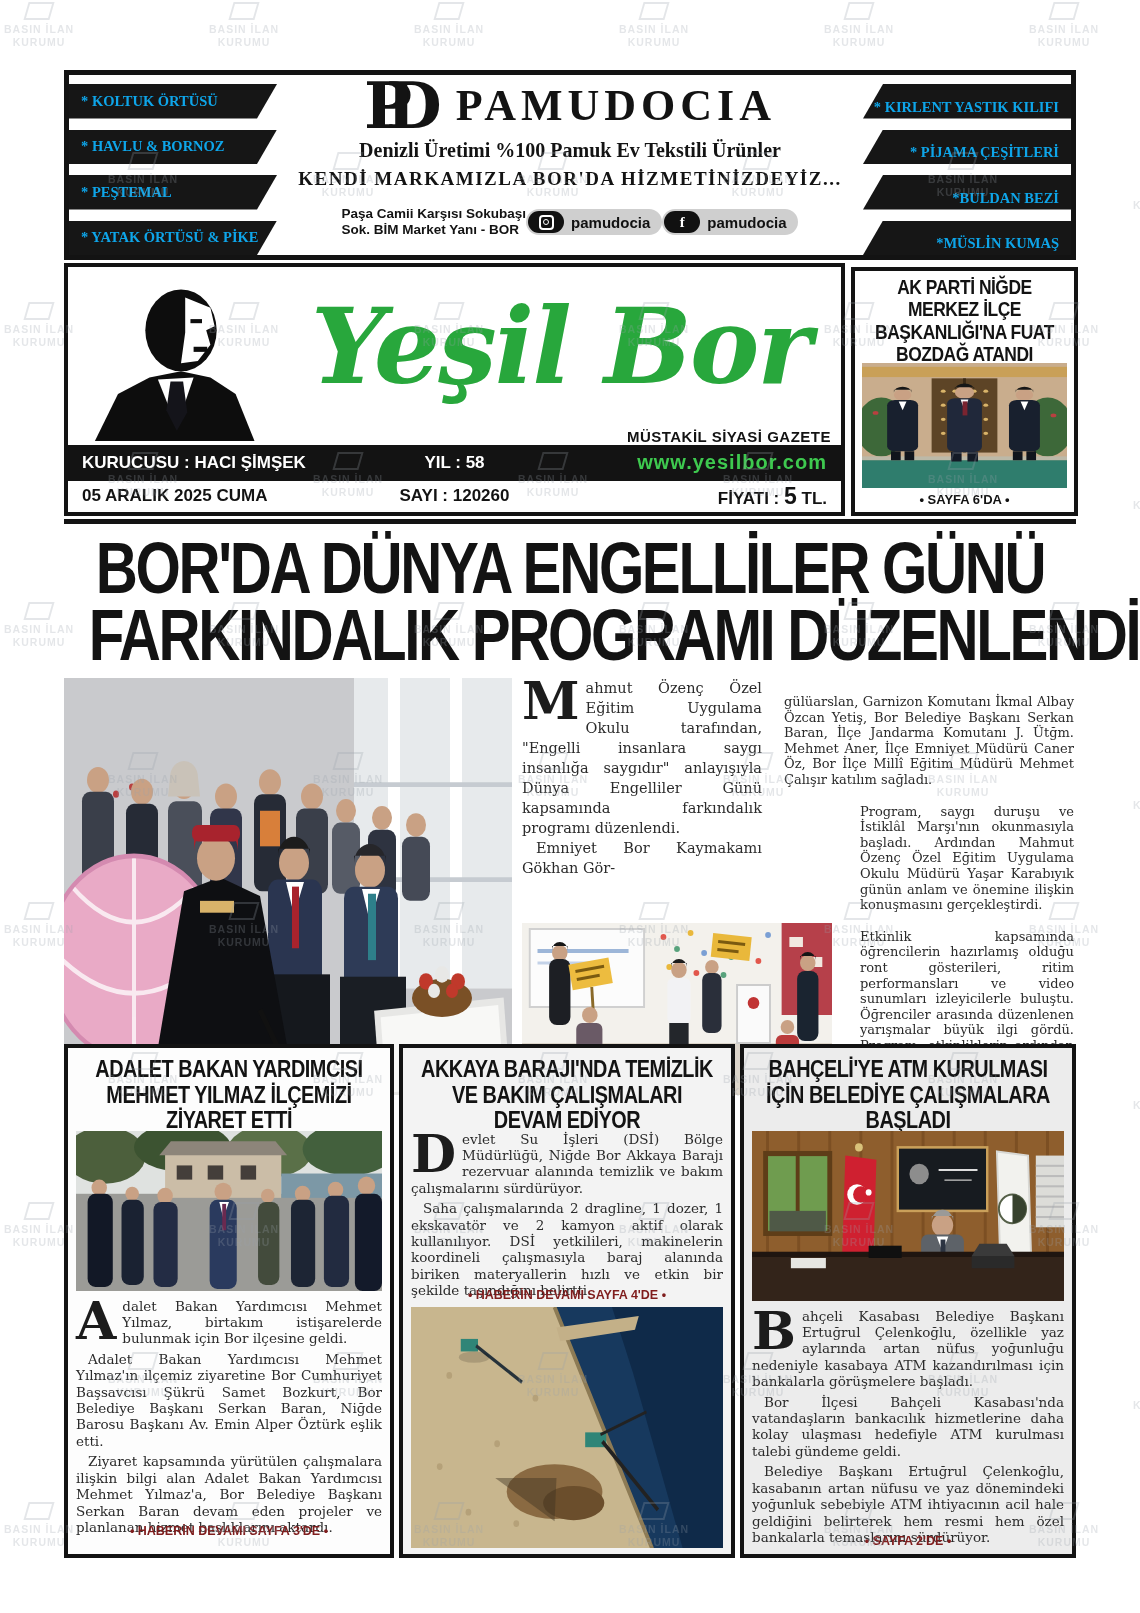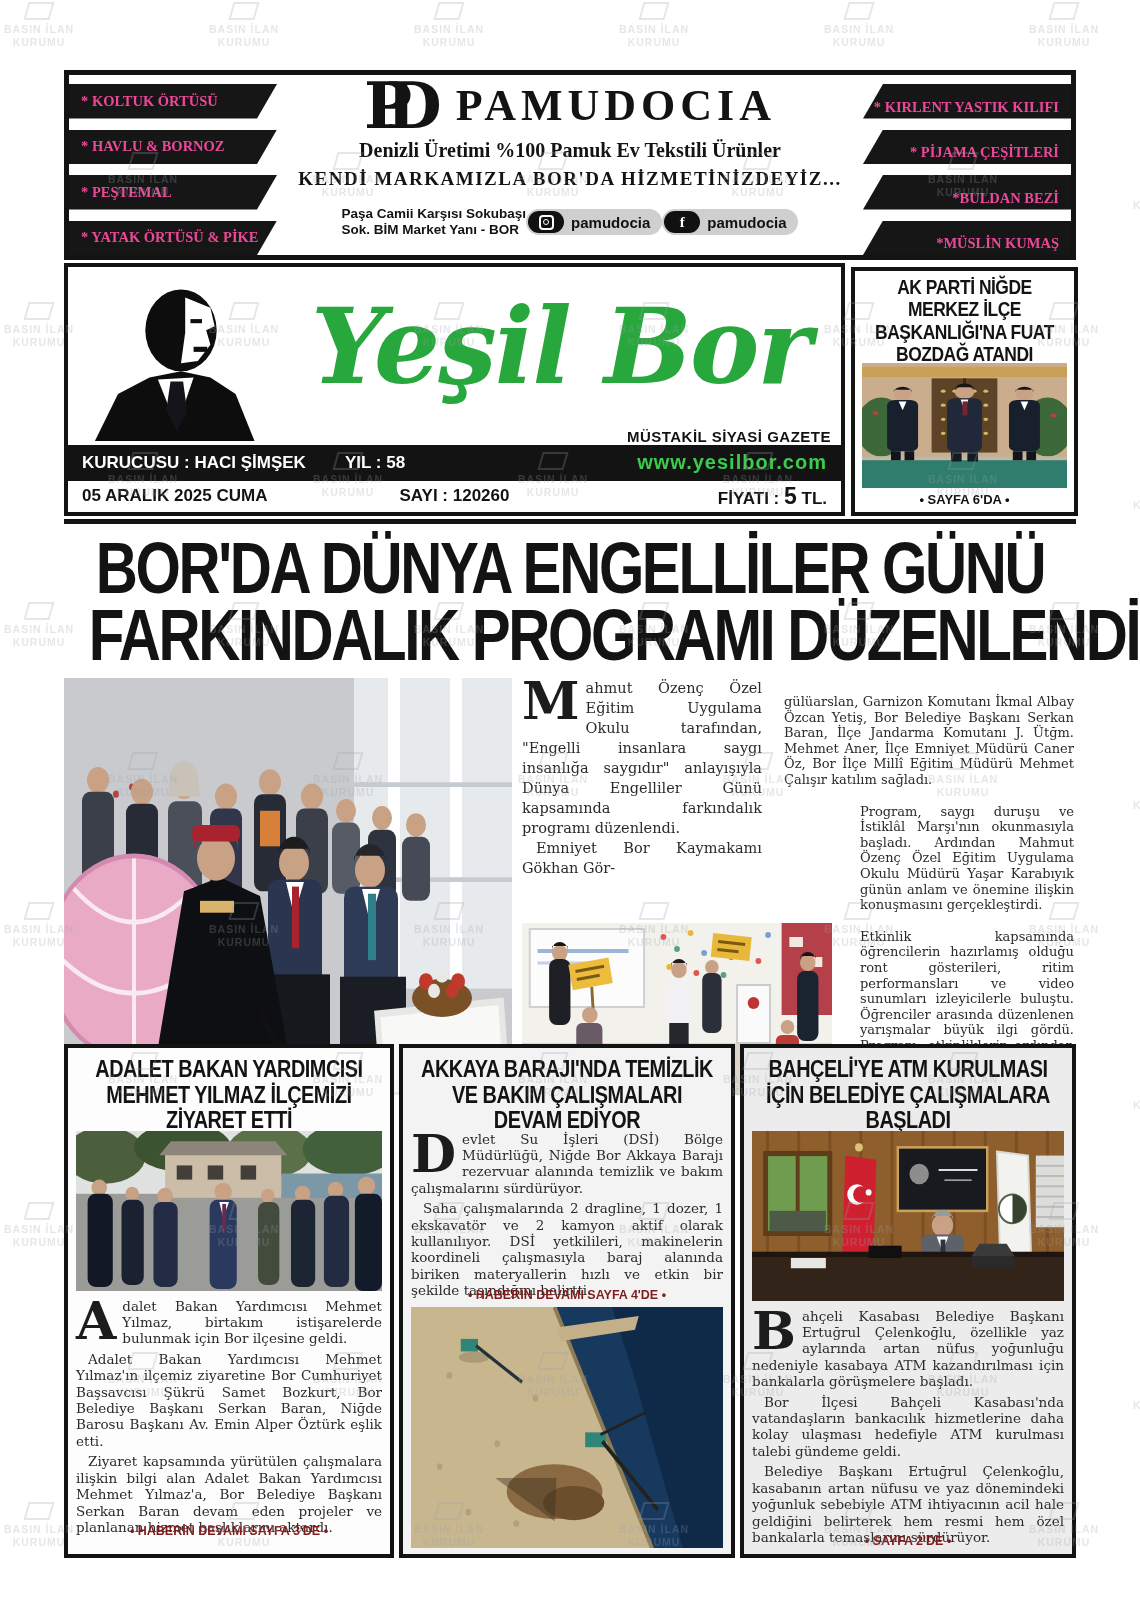--- a/index.html
+++ b/index.html
@@ -10,21 +10,21 @@
   
   #wm-layer{position:absolute;inset:0;z-index:40;pointer-events:none;}
   .wm{position:absolute;white-space:pre-line;text-align:center;
       font:700 10.5px/1.25 "Liberation Sans",sans-serif;color:#9aa2ab;opacity:.26;letter-spacing:1px;}
   .wm::before{content:"";display:block;width:22px;height:14px;margin:0 auto 3px;
       border:2px solid #9aa2ab;transform:skewX(-16deg);}
   
   .ad-banner{left:64px;top:70px;width:1012px;height:190px;border:5px solid #131313;
       box-sizing:border-box;display:flex;background:#fff;}
   .tag-col{width:208px;display:flex;flex-direction:column;gap:11px;padding-top:9px;}
-  .tag{height:47px;background:#161616;color:#ec4899;display:flex;align-items:center;
+  .tag{height:47px;background:#161616;color:#0ea5e9;display:flex;align-items:center;
       font:700 14.5px "Liberation Serif",serif;white-space:nowrap;text-align:center;}
   .tag-left{padding:0 10px 0 12px;clip-path:polygon(0 0,100% 0,calc(100% - 20px) 100%,0 100%);}
   .tag-right{justify-content:flex-end;padding:12px 12px 0 10px;align-self:flex-end;width:100%;
       box-sizing:border-box;clip-path:polygon(20px 0,100% 0,100% 100%,0 100%);}
   .ad-center{flex:1;display:flex;flex-direction:column;align-items:center;padding-top:0;}
   .brand-row{display:flex;align-items:center;gap:14px;height:62px;}
   .monogram{font:700 64px/60px "DejaVu Serif",serif;letter-spacing:-26px;padding-right:26px;}
   .brand{font:600 44px/50px "Liberation Serif",serif;letter-spacing:5px;}
   .tagline{font:700 20px "Liberation Serif",serif;margin-top:2px;}
   .subline{font:700 19px "Liberation Serif",serif;letter-spacing:1.5px;margin-top:6px;}
@@ -44,21 +44,21 @@
       box-sizing:border-box;display:flex;flex-direction:column;background:#fff;}
   .mast-top{height:181px;position:relative;}
   .ataturk{position:absolute;left:8px;top:6px;width:210px;height:168px;}
   .paper-title{position:absolute;left:218px;top:-4px;right:6px;text-align:center;
       font:700 italic 104px/168px "DejaVu Serif",serif;color:#28a73c;letter-spacing:-2px;}
   .paper-subtitle{position:absolute;right:10px;bottom:0px;font:800 15px "Liberation Sans",sans-serif;
       letter-spacing:.5px;}
   .mast-bar{height:36px;background:#131313;color:#fff;display:flex;align-items:center;
       padding:0 14px;font:700 17px "Liberation Sans",sans-serif;}
   .mast-bar .c1{flex:1.2;}
-  .mast-bar .c2{flex:1;}
+  .mast-bar .c2{flex:1;text-align:center;}
   .mast-bar .c3{flex:1.2;text-align:right;color:#3ec94f;font-size:20px;letter-spacing:1px;}
   .mast-info{height:32px;display:flex;align-items:center;padding:0 14px;
       font:700 17px "Liberation Sans",sans-serif;}
   .mast-info .c1{flex:1.2;}
   .mast-info .c2{flex:1;text-align:center;}
   .mast-info .c3{flex:1.2;text-align:right;}
   .price-num{font-size:23px;}
   
   .story-right{left:851px;top:267px;width:227px;height:249px;border:4px solid #131313;
       box-sizing:border-box;display:flex;flex-direction:column;padding:5px;background:#fff;}

